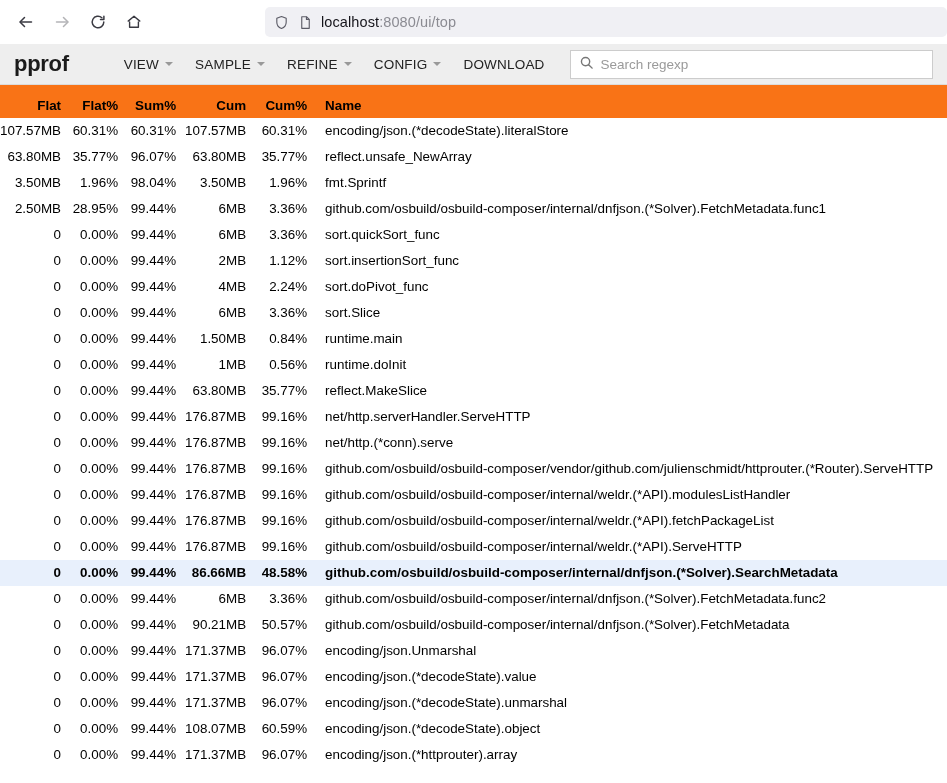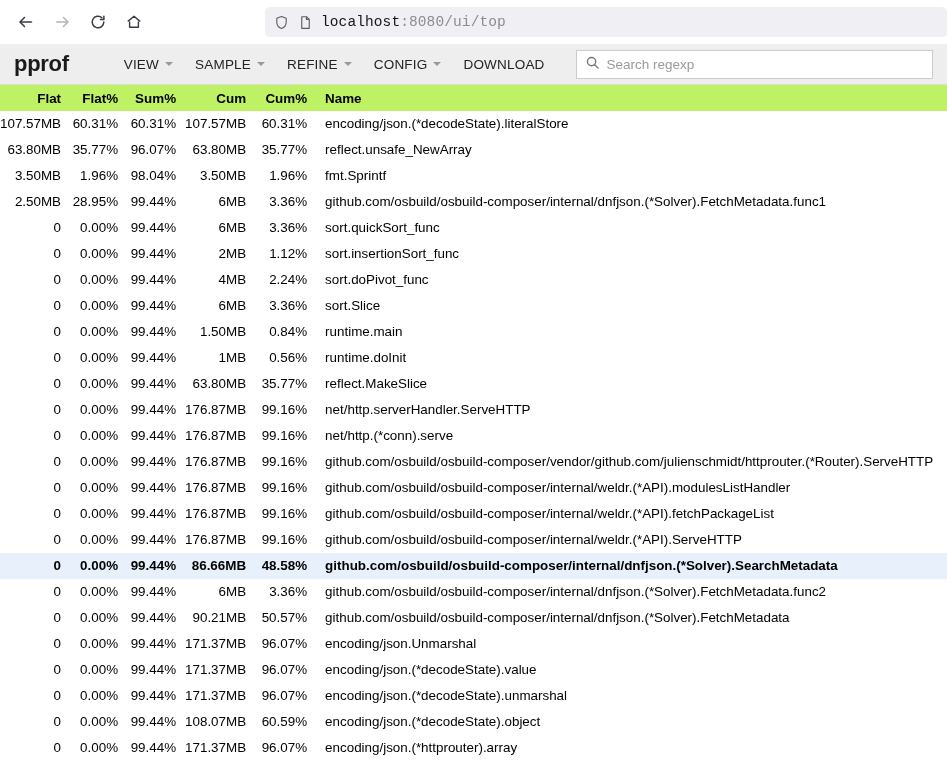--- a/index.html
+++ b/index.html
@@ -39,21 +39,20 @@
     left: 265px;
     right: 0px;
     top: 7px;
     height: 30px;
     background: #f0f0f4;
     border-radius: 5px;
     display: flex;
     align-items: center;
     padding: 0 8px;
     gap: 7px;
-    font-family: Liberation Mono, monospace;
   }
   .urlbar-icon { display: flex; align-items: center; justify-content: center; width: 17px; height: 17px; flex: 0 0 auto; }
   .url-text {
     font-size: 14.5px;
     color: #8b8b92;
     white-space: nowrap;
     overflow: hidden;
     letter-spacing: .1px;
   }
   .url-host { color: #15141a; font-weight: 400; }
@@ -95,21 +94,21 @@
   }
   .caret {
     width: 0; height: 0;
     border-left: 4px solid transparent;
     border-right: 4px solid transparent;
     border-top: 4px solid #999999;
     display: inline-block;
   }
 
   .searchbox {
-    margin-left: 20px;
+    margin-left: 14px;
     flex: 1;
     max-width: 378px;
     height: 29px;
     background: #ffffff;
     border: 1px solid #cccccc;
     display: flex;
     align-items: center;
     padding: 0 8px;
     gap: 7px;
   }
@@ -127,23 +126,23 @@
 
   
   .table-wrap { width: 100%; }
   table.top {
     width: 100%;
     border-collapse: collapse;
     font-size: 13.4px;
     color: #000000;
   }
   table.top thead th {
-    background: #bef264;
+    background: #f97316;
     font-weight: bold;
-    padding: 6px 9px 5px 0;
+    padding: 13px 9px 5px 0;
     text-align: right;
     white-space: nowrap;
     cursor: pointer;
     font-size: 13.4px;
     height: 24px;
   }
   table.top thead th.name-col { text-align: left; padding-left: 9px; }
   table.top tbody td {
     padding: 4px 9px 4px 0;
     text-align: right;

